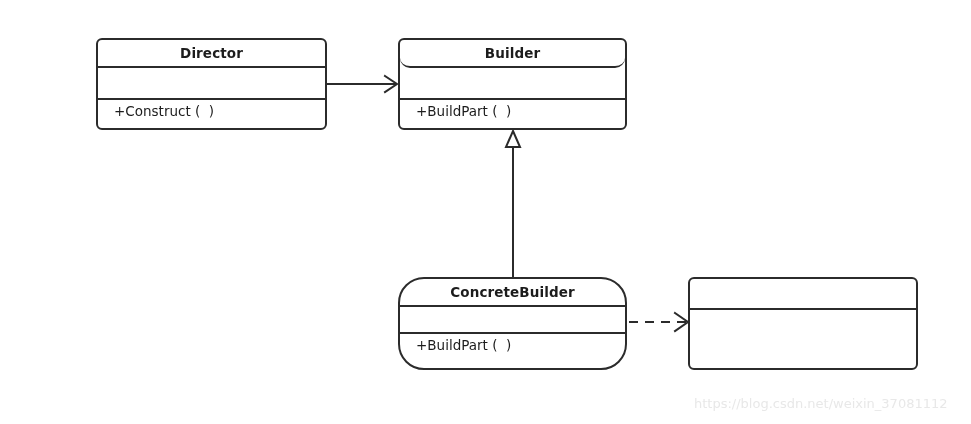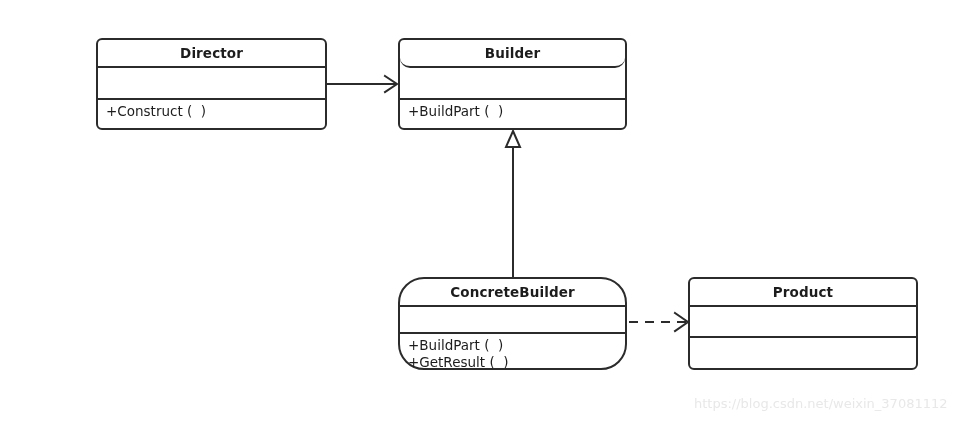--- a/index.html
+++ b/index.html
@@ -37,21 +37,21 @@
     border-bottom: 2px solid #2b2b2b;
     font-weight: bold;
     font-size: 13.5px;
     color: #1c1c1c;
     letter-spacing: 0.1px;
   }
   .compartment.attrs {
     border-bottom: 2px solid #2b2b2b;
   }
   .compartment.ops {
-    padding: 3px 0 0 8px;
+    padding: 3px 0 0 16px;
   }
   .member {
     font-size: 13.5px;
     line-height: 17px;
     color: #1c1c1c;
     white-space: pre;
   }
   
   #connectors {
     position: absolute;
@@ -116,25 +116,23 @@
     <div class="compartment ops" style="flex:1;">
       <div class="member">+BuildPart (  )</div>
     </div>
   </div>
 
   <div class="uml-class" id="cls-concrete" style="left:398px; top:277px; width:229px; height:93px;border-radius:26px;">
     <div class="compartment title" style="height:28px;">ConcreteBuilder</div>
     <div class="compartment attrs" style="height:27px;"></div>
     <div class="compartment ops" style="flex:1;">
       <div class="member">+BuildPart (  )</div>
-      <div class="member">+GetResult (  )</div>
     </div>
   </div>
 
   <div class="uml-class" id="cls-product" style="left:688px; top:277px; width:230px; height:93px;">
-    <div class="compartment title" style="height:28px;">Product</div>
     <div class="compartment attrs" style="height:31px;"></div>
     <div class="compartment ops" style="flex:1;"></div>
   </div>
 
   <div class="watermark" style="left:694px; top:396px;">https://blog.csdn.net/weixin_37081112</div>
 
 </div>
 
 </body></html>

